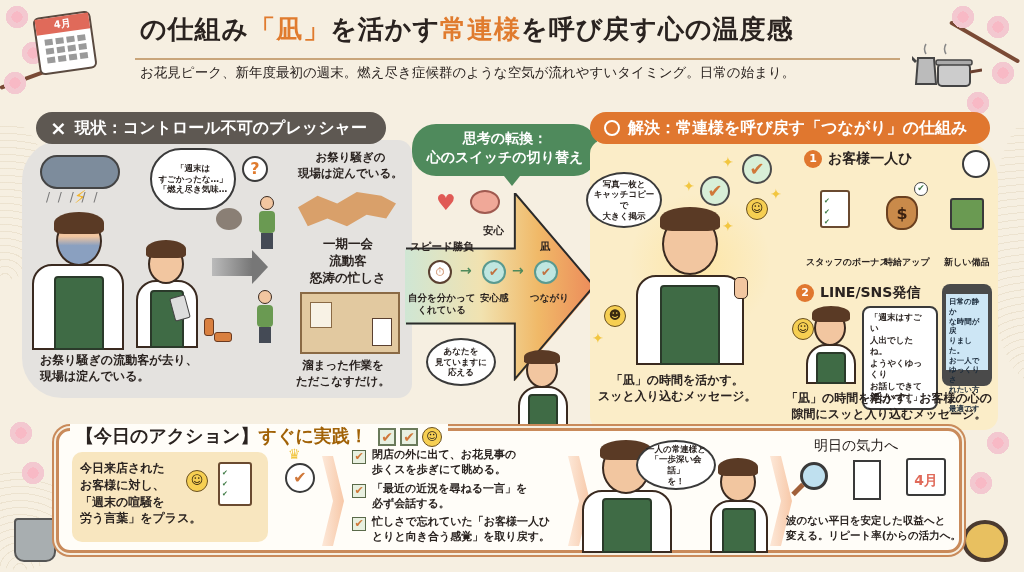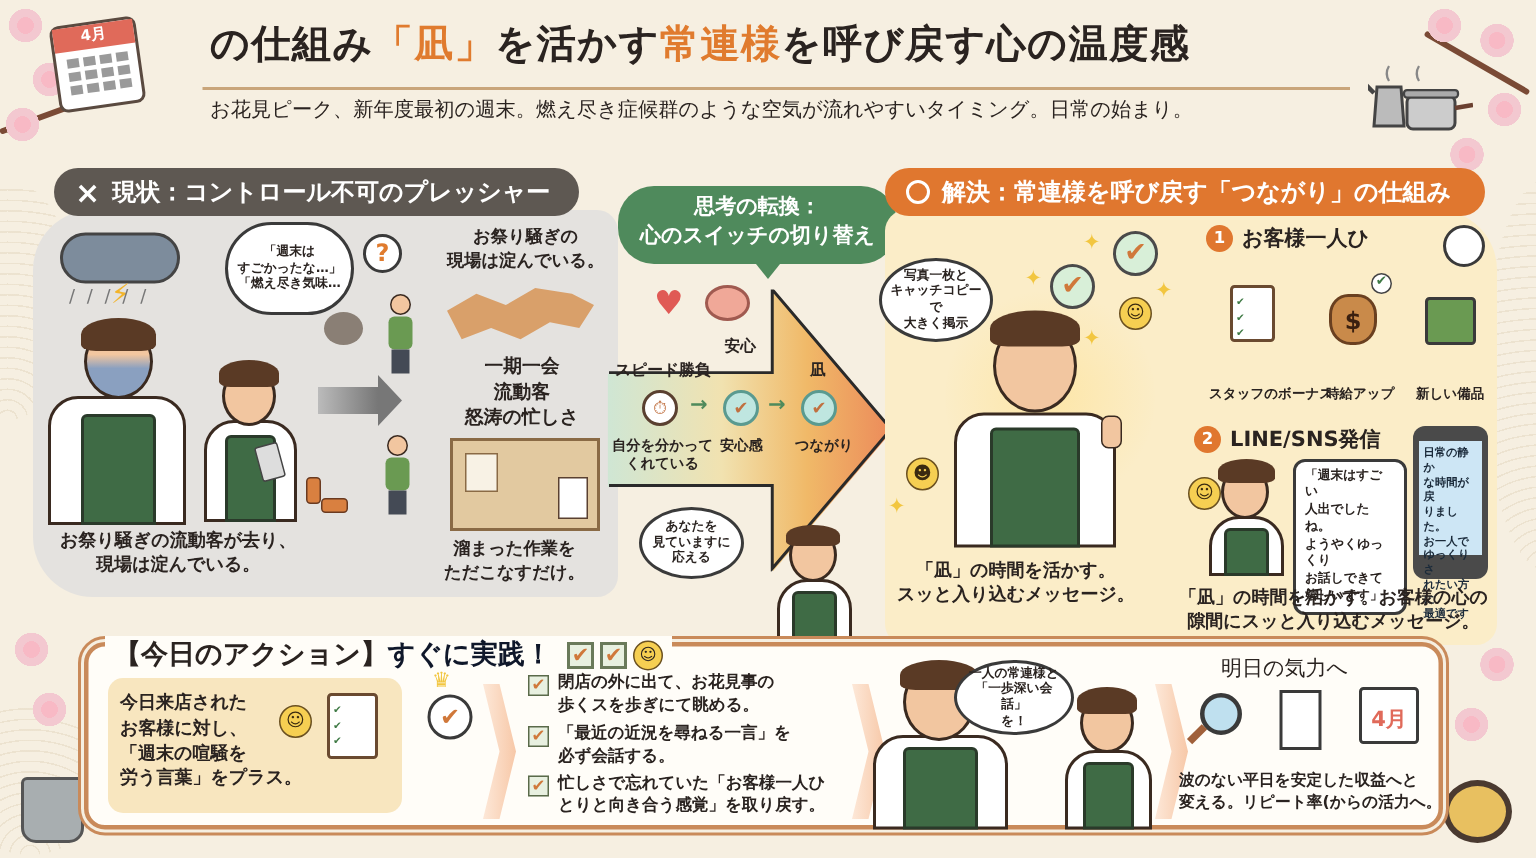--- a/index.html
+++ b/index.html
@@ -72,21 +72,21 @@
 .moneybag{position:absolute;width:32px;height:34px;border-radius:40% 40% 45% 45%;background:#c98a4a;border:2px solid #6a4020;color:#3a2010;font-weight:bold;text-align:center;line-height:32px;font-size:16px}
 .equip{position:absolute;width:34px;height:32px;background:#6a9a52;border:2px solid #3a3a3a;border-radius:3px}
 .phone{position:absolute;left:942px;top:284px;width:50px;height:102px;background:#4a4a4a;border-radius:8px;padding:10px 4px 16px}
 .phone .scr{width:100%;height:100%;background:#cde6f5;font-size:7.5px;font-weight:bold;line-height:1.3;padding:3px;color:#1a2a3a}
 .speech{position:absolute;background:#fff;border:2px solid #3a3a3a;border-radius:8px;font-size:8.5px;font-weight:bold;line-height:1.35;padding:4px 6px}
 .rtext{position:absolute;font-size:12px;font-weight:bold;line-height:1.35;text-align:center;white-space:nowrap}
 .stopwatch{position:absolute;left:962px;top:150px;width:28px;height:28px;border-radius:50%;background:#fff;border:2.5px solid #3a3a3a}
 
 .bpanel{position:absolute;left:56px;top:428px;width:906px;height:125px;background:#fffdf8;border:3px solid #c98a5a;border-radius:14px;box-shadow:0 0 0 2px #f6efe1,0 0 0 4px #c98a5a}
 .bhead{position:absolute;left:70px;top:424px;font-size:18px;font-weight:bold;white-space:nowrap;background:#fffdf8;padding:0 6px}
-.bhead .hl{color:#0f172a}
+.bhead .hl{color:#a16207}
 .boxcheck{display:inline-block;width:18px;height:18px;border:2px solid #6a7a5a;background:#e8f0e0;color:#d0783a;font-size:14px;line-height:14px;text-align:center;vertical-align:middle;margin-left:4px}
 .bsmile{display:inline-block;width:20px;height:20px;border-radius:50%;background:#f6cf52;border:1.5px solid #6a5020;font-size:11px;text-align:center;line-height:18px;vertical-align:middle;margin-left:4px}
 .action-box{position:absolute;left:72px;top:452px;width:196px;height:90px;background:#f8e6bf;border-radius:10px}
 .action-text{position:absolute;left:80px;top:460px;font-size:12px;font-weight:bold;line-height:1.4;white-space:nowrap}
 .crown{position:absolute;left:288px;top:446px;color:#f2c640;font-size:14px}
 .chat-check{position:absolute;left:285px;top:463px;width:30px;height:30px;border-radius:50%;background:#fff;border:2px solid #3a3a3a;color:#d0783a;font-size:16px;font-weight:bold;text-align:center;line-height:26px}
 .chev{position:absolute;width:22px;height:90px;background:linear-gradient(90deg,#fde8d8,#f7c8a8);clip-path:polygon(0 0,50% 0,100% 50%,50% 100%,0 100%,50% 50%)}
 .check-list{position:absolute;left:352px;top:448px;width:220px}
 .check-item{display:flex;gap:6px;font-size:11px;font-weight:bold;line-height:1.35;margin-bottom:4px}
 .check-item .cb{flex:0 0 14px;height:14px;border:1.5px solid #5a6a4a;background:#e8f0e0;color:#d0783a;font-size:11px;line-height:11px;text-align:center;margin-top:2px}
@@ -201,21 +201,21 @@
   <div>お祭り騒ぎの</div>
   <div>現場は淀んでいる。</div>
 </div>
 <div class="map"></div>
 <div class="ltext" style="left:310px;top:236px;font-size:12.5px">
   <div>一期一会</div>
   <div>流動客</div>
   <div>怒涛の忙しさ</div>
 </div>
 <div class="shop"></div>
-<div class="ltext" style="left:40px;top:352px;text-align:center;font-size:12px">
+<div class="ltext" style="left:40px;top:352px;text-align:left;font-size:12px">
   <div>お祭り騒ぎの流動客が去り、</div>
   <div>現場は淀んでいる。</div>
 </div>
 <div class="ltext" style="left:296px;top:358px">
   <div>溜まった作業を</div>
   <div>ただこなすだけ。</div>
 </div>
 
 <div class="bigarrow"></div>
 <svg class="arrowline" viewBox="0 0 190 190" style="position:absolute;left:405px;top:193px;width:190px;height:188px">

